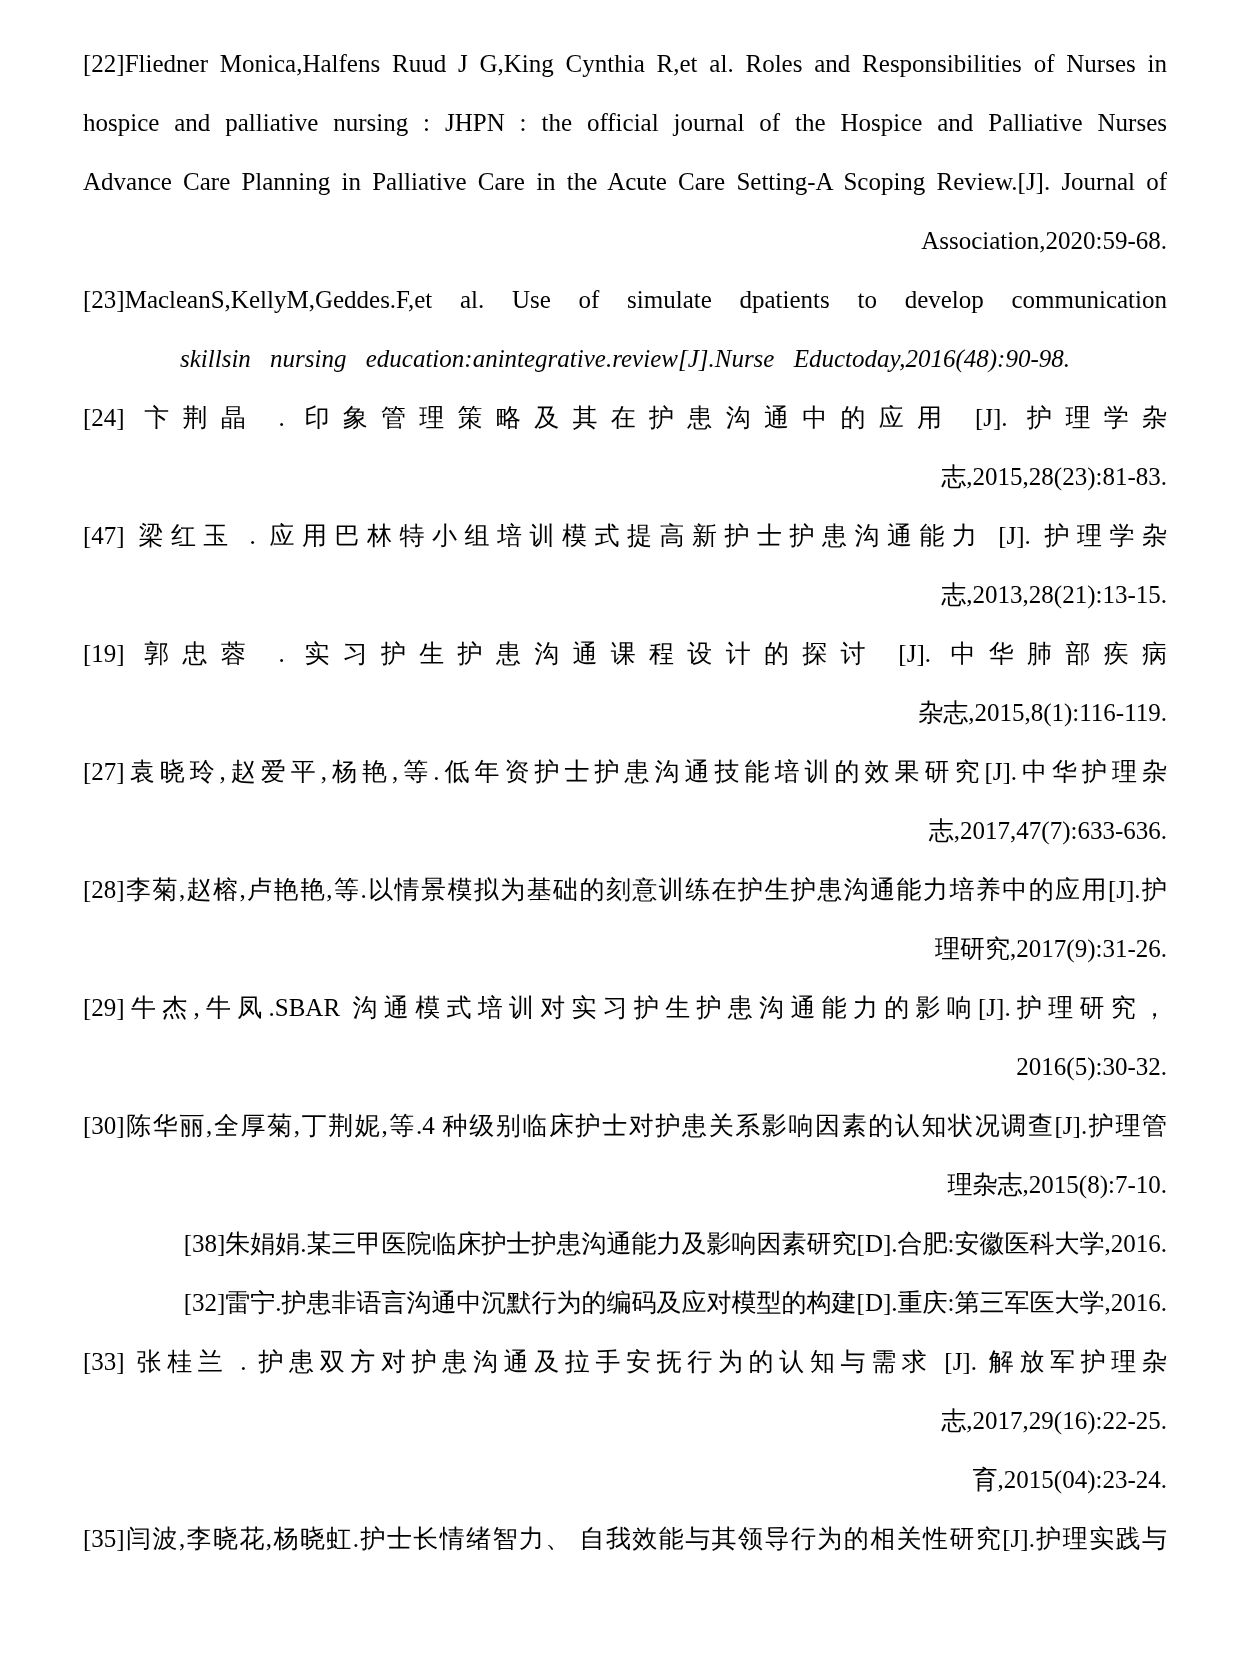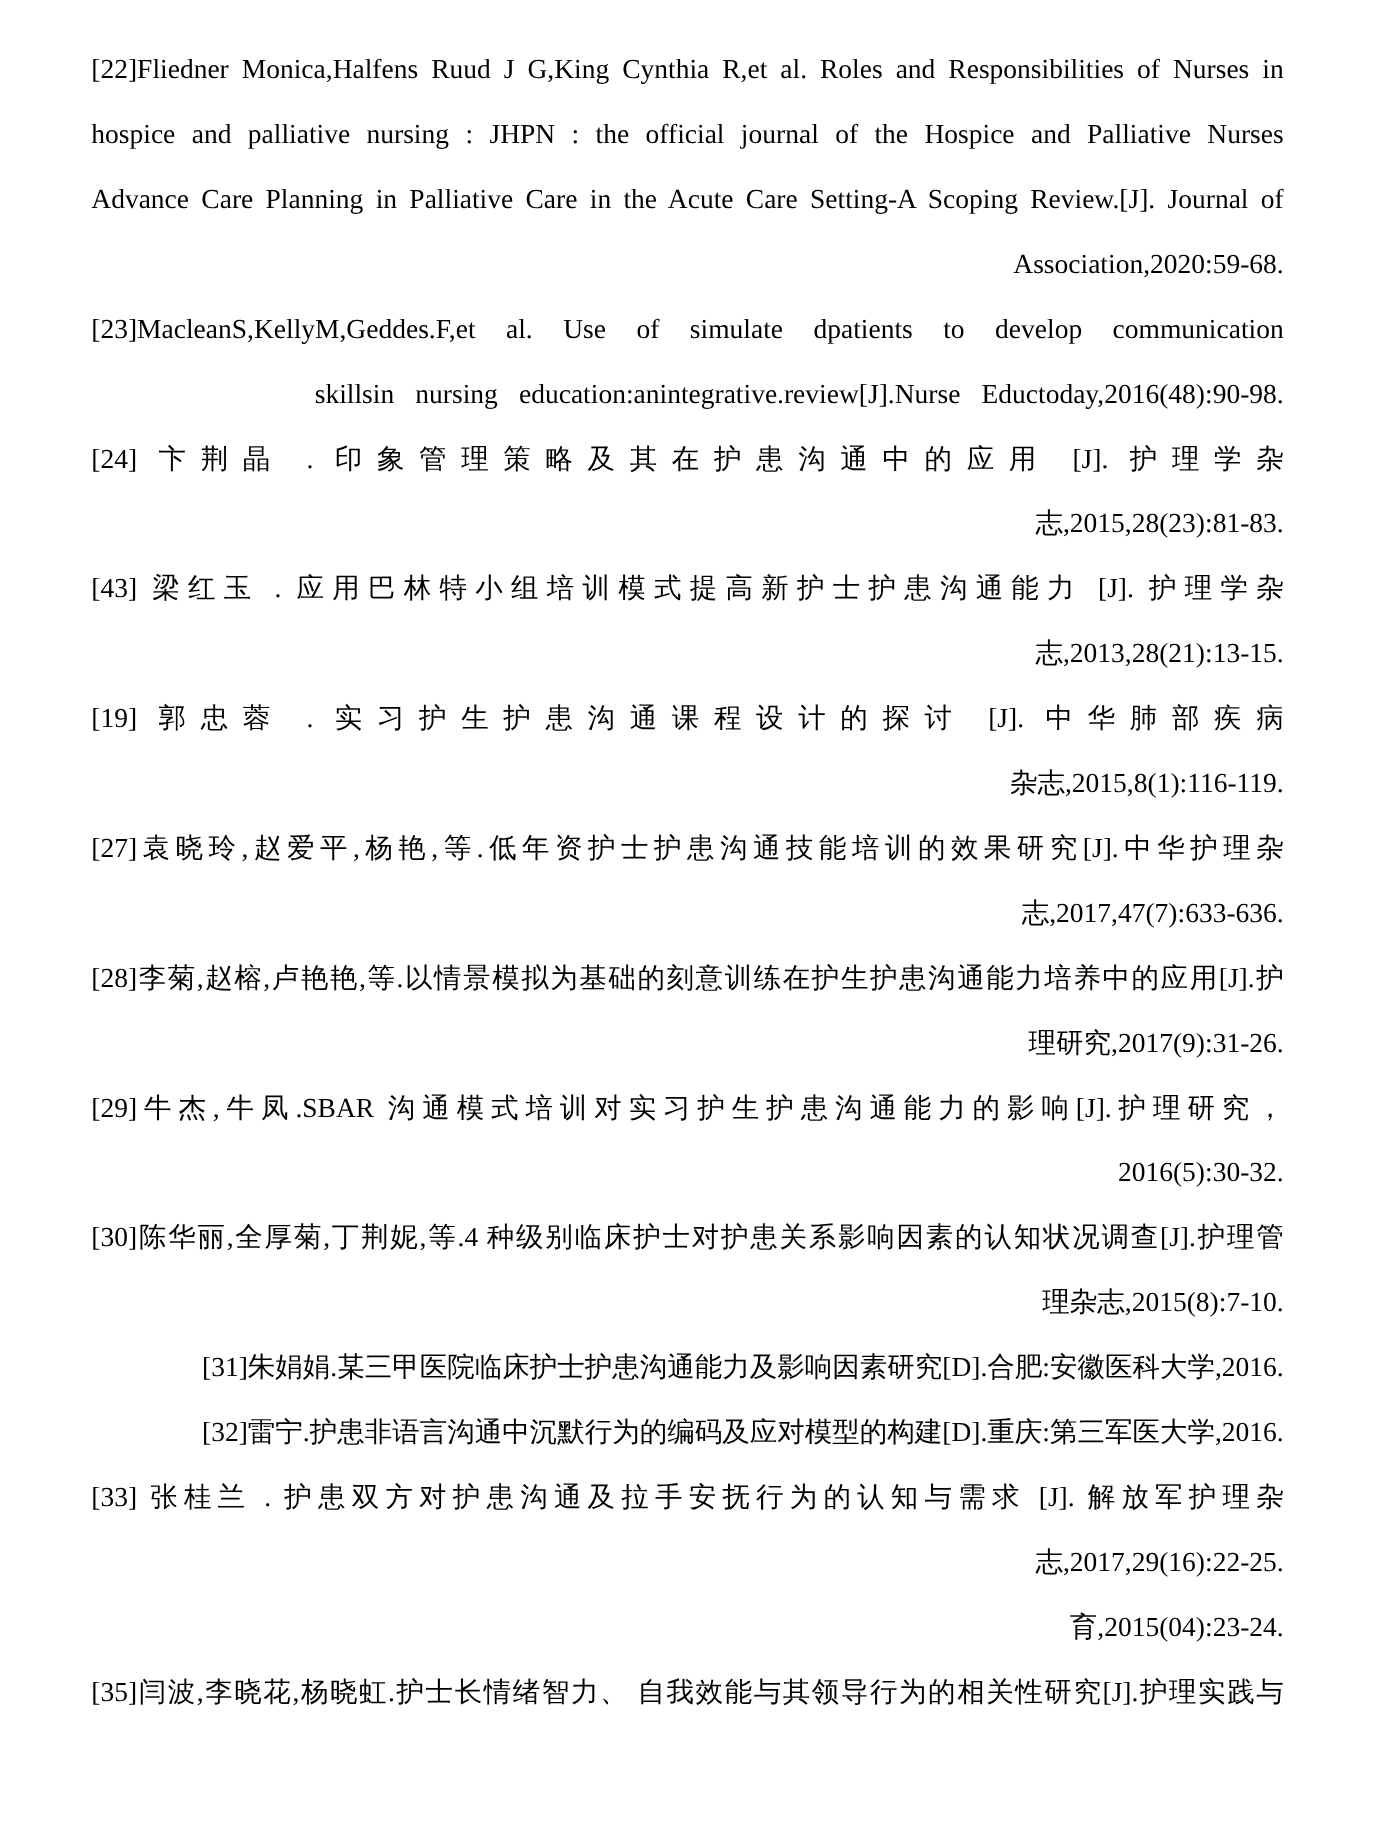--- a/index.html
+++ b/index.html
@@ -28,21 +28,21 @@
   }
   
   .j {
     text-align: justify;
     text-align-last: justify;
     text-justify: auto;
   }
   
   .l { text-align: right; }
   
-  .w { text-align: right; word-spacing: 13px; }
+  .w { text-align: center; word-spacing: 13px; font-style: italic; }
 </style>
 </head>
 <body>
 
 <div class="page">
 
   <div class="ref">
     <div class="ln j">[22]Fliedner Monica,Halfens Ruud J G,King Cynthia R,et al. Roles and Responsibilities of Nurses in</div>
     <div class="ln j">hospice and palliative nursing : JHPN : the official journal of the Hospice and Palliative Nurses</div>
     <div class="ln j">Advance Care Planning in Palliative Care in the Acute Care Setting-A Scoping Review.[J]. Journal of</div>
@@ -53,21 +53,21 @@
     <div class="ln j">[23]MacleanS,KellyM,Geddes.F,et al. Use of simulate dpatients to develop communication</div>
     <div class="ln w">skillsin nursing education:anintegrative.review[J].Nurse Eductoday,2016(48):90-98.</div>
   </div>
 
   <div class="ref">
     <div class="ln j">[24] 卞荆晶 . 印象管理策略及其在护患沟通中的应用 [J]. 护理学杂</div>
     <div class="ln l">志,2015,28(23):81-83.</div>
   </div>
 
   <div class="ref">
-    <div class="ln j">[43] 梁红玉 . 应用巴林特小组培训模式提高新护士护患沟通能力 [J]. 护理学杂</div>
+    <div class="ln j">[47] 梁红玉 . 应用巴林特小组培训模式提高新护士护患沟通能力 [J]. 护理学杂</div>
     <div class="ln l">志,2013,28(21):13-15.</div>
   </div>
 
   <div class="ref">
     <div class="ln j">[19] 郭忠蓉 . 实习护生护患沟通课程设计的探讨 [J]. 中华肺部疾病</div>
     <div class="ln l">杂志,2015,8(1):116-119.</div>
   </div>
 
   <div class="ref">
     <div class="ln j">[27]袁晓玲,赵爱平,杨艳,等.低年资护士护患沟通技能培训的效果研究[J].中华护理杂</div>
@@ -83,21 +83,21 @@
     <div class="ln j">[29]牛杰,牛凤.SBAR 沟通模式培训对实习护生护患沟通能力的影响[J].护理研究，</div>
     <div class="ln l">2016(5):30-32.</div>
   </div>
 
   <div class="ref">
     <div class="ln j">[30]陈华丽,全厚菊,丁荆妮,等.4 种级别临床护士对护患关系影响因素的认知状况调查[J].护理管</div>
     <div class="ln l">理杂志,2015(8):7-10.</div>
   </div>
 
   <div class="ref">
-    <div class="ln l">[31]朱娟娟.某三甲医院临床护士护患沟通能力及影响因素研究[D].合肥:安徽医科大学,2016.</div>
+    <div class="ln l">[38]朱娟娟.某三甲医院临床护士护患沟通能力及影响因素研究[D].合肥:安徽医科大学,2016.</div>
   </div>
 
   <div class="ref">
     <div class="ln l">[32]雷宁.护患非语言沟通中沉默行为的编码及应对模型的构建[D].重庆:第三军医大学,2016.</div>
   </div>
 
   <div class="ref">
     <div class="ln j">[33] 张桂兰 . 护患双方对护患沟通及拉手安抚行为的认知与需求 [J]. 解放军护理杂</div>
     <div class="ln l">志,2017,29(16):22-25.</div>
   </div>

